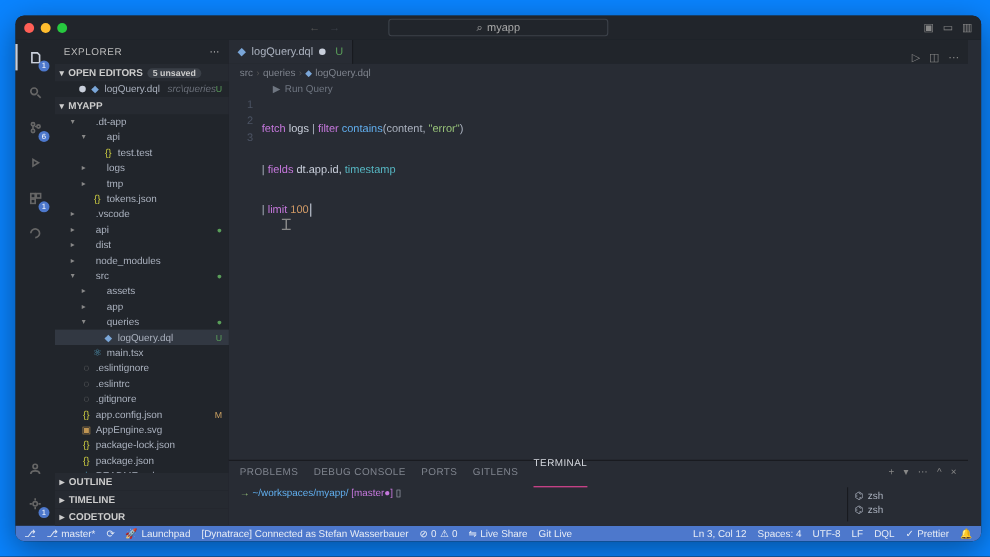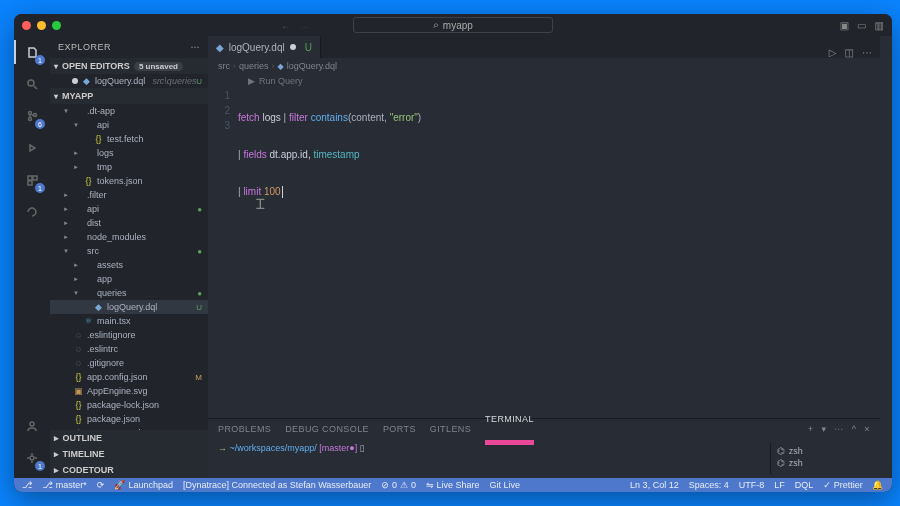--- a/index.html
+++ b/index.html
@@ -49,21 +49,21 @@
   .editor { flex:1; display:flex; font-family:Menlo,Consolas,monospace; font-size:10px; position:relative;}
   .gutter { width:30px; text-align:right; color:#4b5363; padding-right:8px;}
   .gutter div, .code div { height:15px; line-height:15px;}
   .code { color:#abb2bf; white-space:pre;}
   .tok-kw{color:#c678dd;} .tok-fn{color:#61afef;} .tok-str{color:#98c379;} .tok-num{color:#d19a66;} .tok-punc{color:#abb2bf;} .tok-prop{color:#56b6c2;} .tok-white{color:#c9cfdb;}
   .cursor { display:inline-block; width:1px; height:12px; background:#c9cfdb; vertical-align:middle; margin-left:1px;}
   .text-cursor-icon { position:absolute; left:48px; top:108px; color:#888; font-size:14px;}
   .right-rail { width: 12px; background:#282c34;}
   .panel { height:60px; border-top:1px solid #181a1f; display:flex; flex-direction:column; background:#282c34;}
   .panel-tabs { height:20px; display:flex; align-items:center; gap:14px; padding:0 10px; font-size:9px; color:#7f848e; letter-spacing:.4px;}
-  .panel-tabs .pt.active { color:#d7dae0; border-bottom:5px solid #ec4899; padding-bottom:16px;}
+  .panel-tabs .pt.active { color:#d7dae0; border-bottom:1px solid #ec4899; padding-bottom:16px;}
   .panel-tabs-right { margin-left:auto; display:flex; gap:8px; color:#888;}
   .panel-body { flex:1; display:flex; font-family:Menlo,monospace; font-size:9px; color:#abb2bf; padding:4px 10px;}
   .panel-side { width:100px; border-left:1px solid #181a1f; padding:2px 6px;}
   .panel-side .pline { display:flex; align-items:center; gap:4px; font-size:9px; color:#abb2bf; height:12px;}
   .statusbar { height:14px; background:#4d78cc; color:#e7ecf5; display:flex; align-items:center; font-size:9px; gap:10px; padding:0 8px;}
   .statusbar .sb-item { display:flex; align-items:center; gap:3px;}
   .statusbar .right { margin-left:auto; display:flex; gap:10px;}
   .term-prompt .arrow{color:#98c379;} .term-prompt .path{color:#61afef;} .term-prompt .br{color:#c678dd;}
   svg { width:12px; height:12px; fill:none; stroke:currentColor; stroke-width:1.5;}
 </style>
@@ -180,41 +180,41 @@
             <span class="label">.dt-app</span>
           </div>
           <div class="tree-row ind2">
             <span class="chev">▾</span>
             <span class="ico folder"></span>
             <span class="label">api</span>
           </div>
           <div class="tree-row ind3">
             <span class="chev"></span>
             <span class="ico json">{}</span>
-            <span class="label">test.fetch</span>
+            <span class="label">test.test</span>
           </div>
           <div class="tree-row ind2">
             <span class="chev">▸</span>
             <span class="ico folder"></span>
             <span class="label">logs</span>
           </div>
           <div class="tree-row ind2">
             <span class="chev">▸</span>
             <span class="ico folder"></span>
             <span class="label">tmp</span>
           </div>
           <div class="tree-row ind2">
             <span class="chev"></span>
             <span class="ico json">{}</span>
             <span class="label">tokens.json</span>
           </div>
           <div class="tree-row ind1">
             <span class="chev">▸</span>
             <span class="ico folder"></span>
-            <span class="label">.filter</span>
+            <span class="label">.vscode</span>
           </div>
           <div class="tree-row ind1">
             <span class="chev">▸</span>
             <span class="ico folder"></span>
             <span class="label">api</span>
             <span class="status status-dot">●</span>
           </div>
           <div class="tree-row ind1">
             <span class="chev">▸</span>
             <span class="ico folder"></span>

